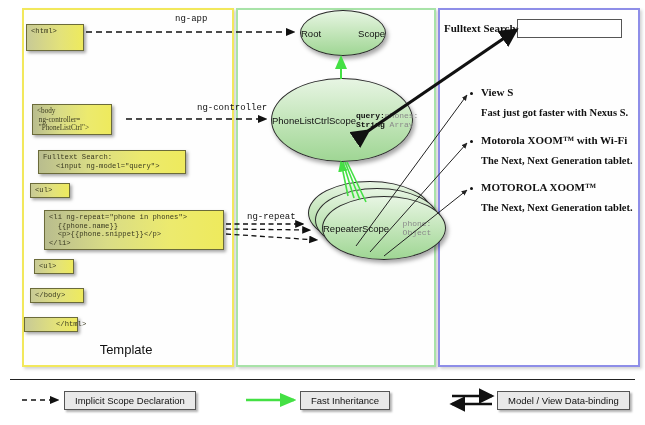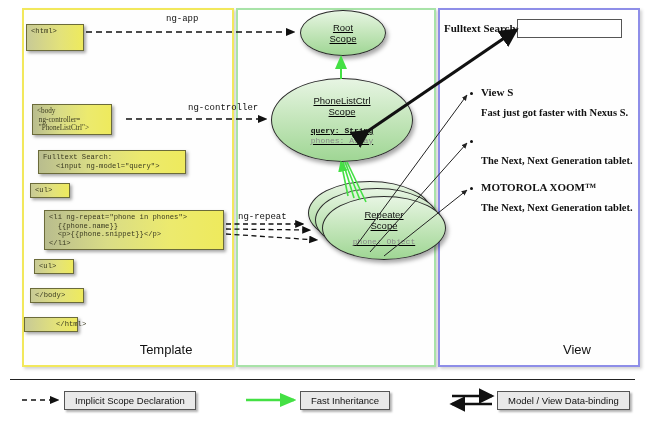--- a/index.html
+++ b/index.html
@@ -8,21 +8,21 @@
 
   #stage{position:absolute;left:0;top:0;width:645px;height:425px;}
 
   
   .panel{position:absolute;background:#fefefe;box-shadow:2px 2px 3px rgba(0,0,0,.18);}
   #panel-template{left:22px;top:8px;width:208px;height:355px;border:2px solid #f2e85c;}
   #panel-model{left:236px;top:8px;width:196px;height:355px;border:2px solid #a8e3a8;}
   #panel-view{left:438px;top:8px;width:198px;height:355px;border:2px solid #8e8ee8;}
 
   .panel-label{position:absolute;text-align:center;font-size:13px;color:#111;
-               font-family:"Liberation Sans",sans-serif;padding-left:40px;}
+               font-family:"Liberation Sans",sans-serif;}
   #label-template{left:22px;top:342px;width:208px;}
   #label-model{left:236px;top:342px;width:196px;}
   #label-view{left:438px;top:342px;width:198px;}
 
   
   .codebox{position:absolute;border:1px solid #6b6b3a;
            box-shadow:2px 2px 3px rgba(0,0,0,.35);
            font-family:"Liberation Mono",monospace;font-size:7.2px;
            line-height:8.6px;color:#3a3a20;white-space:pre;
            padding:2px 4px;box-sizing:border-box;
@@ -35,22 +35,22 @@
   #box-ul1{left:30px;top:183px;width:40px;height:15px;}
   #box-li{left:44px;top:210px;width:180px;height:40px;}
   #box-ul2{left:34px;top:259px;width:40px;height:15px;}
   #box-bodyclose{left:30px;top:288px;width:54px;height:15px;}
   #box-htmlclose{left:24px;top:317px;width:54px;height:15px;padding-left:31px;}
 
   
   .ellipse{position:absolute;border-radius:50%;border:1.4px solid #2a2a2a;
            background:linear-gradient(to bottom,#e7f5e3 0%,#c7e7be 45%,#9fd694 100%);
            box-shadow:2px 3px 4px rgba(0,0,0,.35);
-           display:flex;flex-direction:column;align-items:center;justify-content:center;
-           text-align:center;text-decoration:underline;}
+           display:flex;flex-direction:row;align-items:center;justify-content:space-between;
+           text-align:center;}
   .e-title{font-family:"Liberation Sans",sans-serif;font-size:9.5px;color:#111;line-height:11px;}
   .e-prop{font-family:"Liberation Mono",monospace;font-size:8px;line-height:9.5px;}
   .e-prop.bold{font-weight:bold;color:#111;}
   .e-prop.dim{color:#8a8a8a;}
 
   #ell-root{left:300px;top:10px;width:84px;height:44px;}
   #ell-ctrl{left:271px;top:78px;width:140px;height:82px;}
   #ell-rep3{left:308px;top:181px;width:122px;height:62px;}
   #ell-rep2{left:315px;top:188px;width:122px;height:62px;}
   #ell-rep1{left:322px;top:196px;width:122px;height:62px;}
@@ -61,21 +61,21 @@
   #view-search-input{position:absolute;left:517px;top:19px;width:99px;height:15px;
                      border:1px solid #555;background:#fff;}
   .view-item{position:absolute;font-family:"Liberation Serif",serif;font-size:11px;
              font-weight:bold;color:#111;}
   .view-bullet{position:absolute;width:3px;height:3px;border-radius:50%;background:#111;}
   .view-snippet{position:absolute;font-family:"Liberation Serif",serif;font-size:10.5px;
                 font-weight:bold;color:#111;}
 
   
   .edge-label{position:absolute;font-family:"Liberation Mono",monospace;
-              font-size:9px;color:#111;}
+              font-size:9px;color:#111;margin-left:9px;}
   #lbl-ngapp{left:166px;top:14px;}
   #lbl-ngcontroller{left:140px;top:103px;padding-left:48px;}
   #lbl-ngrepeat{left:238px;top:212px;}
 
   
   #legend-rule{position:absolute;left:10px;top:379px;width:625px;height:0;
                border-top:1.6px solid #222;}
   .legend-box{position:absolute;border:1px solid #555;background:#e9e9e9;
               box-shadow:1.5px 1.5px 2px rgba(0,0,0,.3);
               font-family:"Liberation Sans",sans-serif;font-size:9.5px;color:#111;
@@ -133,32 +133,32 @@
   </div>
 
   <div id="view-search-label">Fulltext Search:</div>
   <input id="view-search-input" type="text" value="" placeholder="" style="">
 
   <span class="view-bullet" style="left:470px;top:92px;"></span>
   <div class="view-item" style="left:481px;top:86px;">View S</div>
   <div class="view-snippet" style="left:481px;top:107px;">Fast just got faster with Nexus S.</div>
 
   <span class="view-bullet" style="left:470px;top:140px;"></span>
+  <div class="view-item" style="left:481px;top:134px;">Motorola XOOM™  with Wi-Fi</div>
   <div class="view-snippet" style="left:481px;top:155px;">The Next, Next Generation tablet.</div>
 
   <span class="view-bullet" style="left:470px;top:187px;"></span>
   <div class="view-item" style="left:481px;top:181px;">MOTOROLA XOOM™</div>
   <div class="view-snippet" style="left:481px;top:202px;">The Next, Next Generation tablet.</div>
 
   <div class="edge-label" id="lbl-ngapp">ng-app</div>
   <div class="edge-label" id="lbl-ngcontroller">ng-controller</div>
   <div class="edge-label" id="lbl-ngrepeat">ng-repeat</div>
 
   <div class="panel-label" id="label-template">Template</div>
-  <div class="panel-label" id="label-view">View</div>
 
   <div id="legend-rule"></div>
   <div class="legend-box" id="legend-box-1">Implicit Scope Declaration</div>
   <div class="legend-box" id="legend-box-2">Fast Inheritance</div>
   <div class="legend-box" id="legend-box-3">Model / View Data-binding</div>
 
   <svg class="ov" viewBox="0 0 645 425">
     <defs>
       <marker id="ahBlack" markerWidth="7" markerHeight="7" refX="6" refY="3" orient="auto">
         <path d="M0,0 L7,3 L0,6 z" fill="#111"></path>

